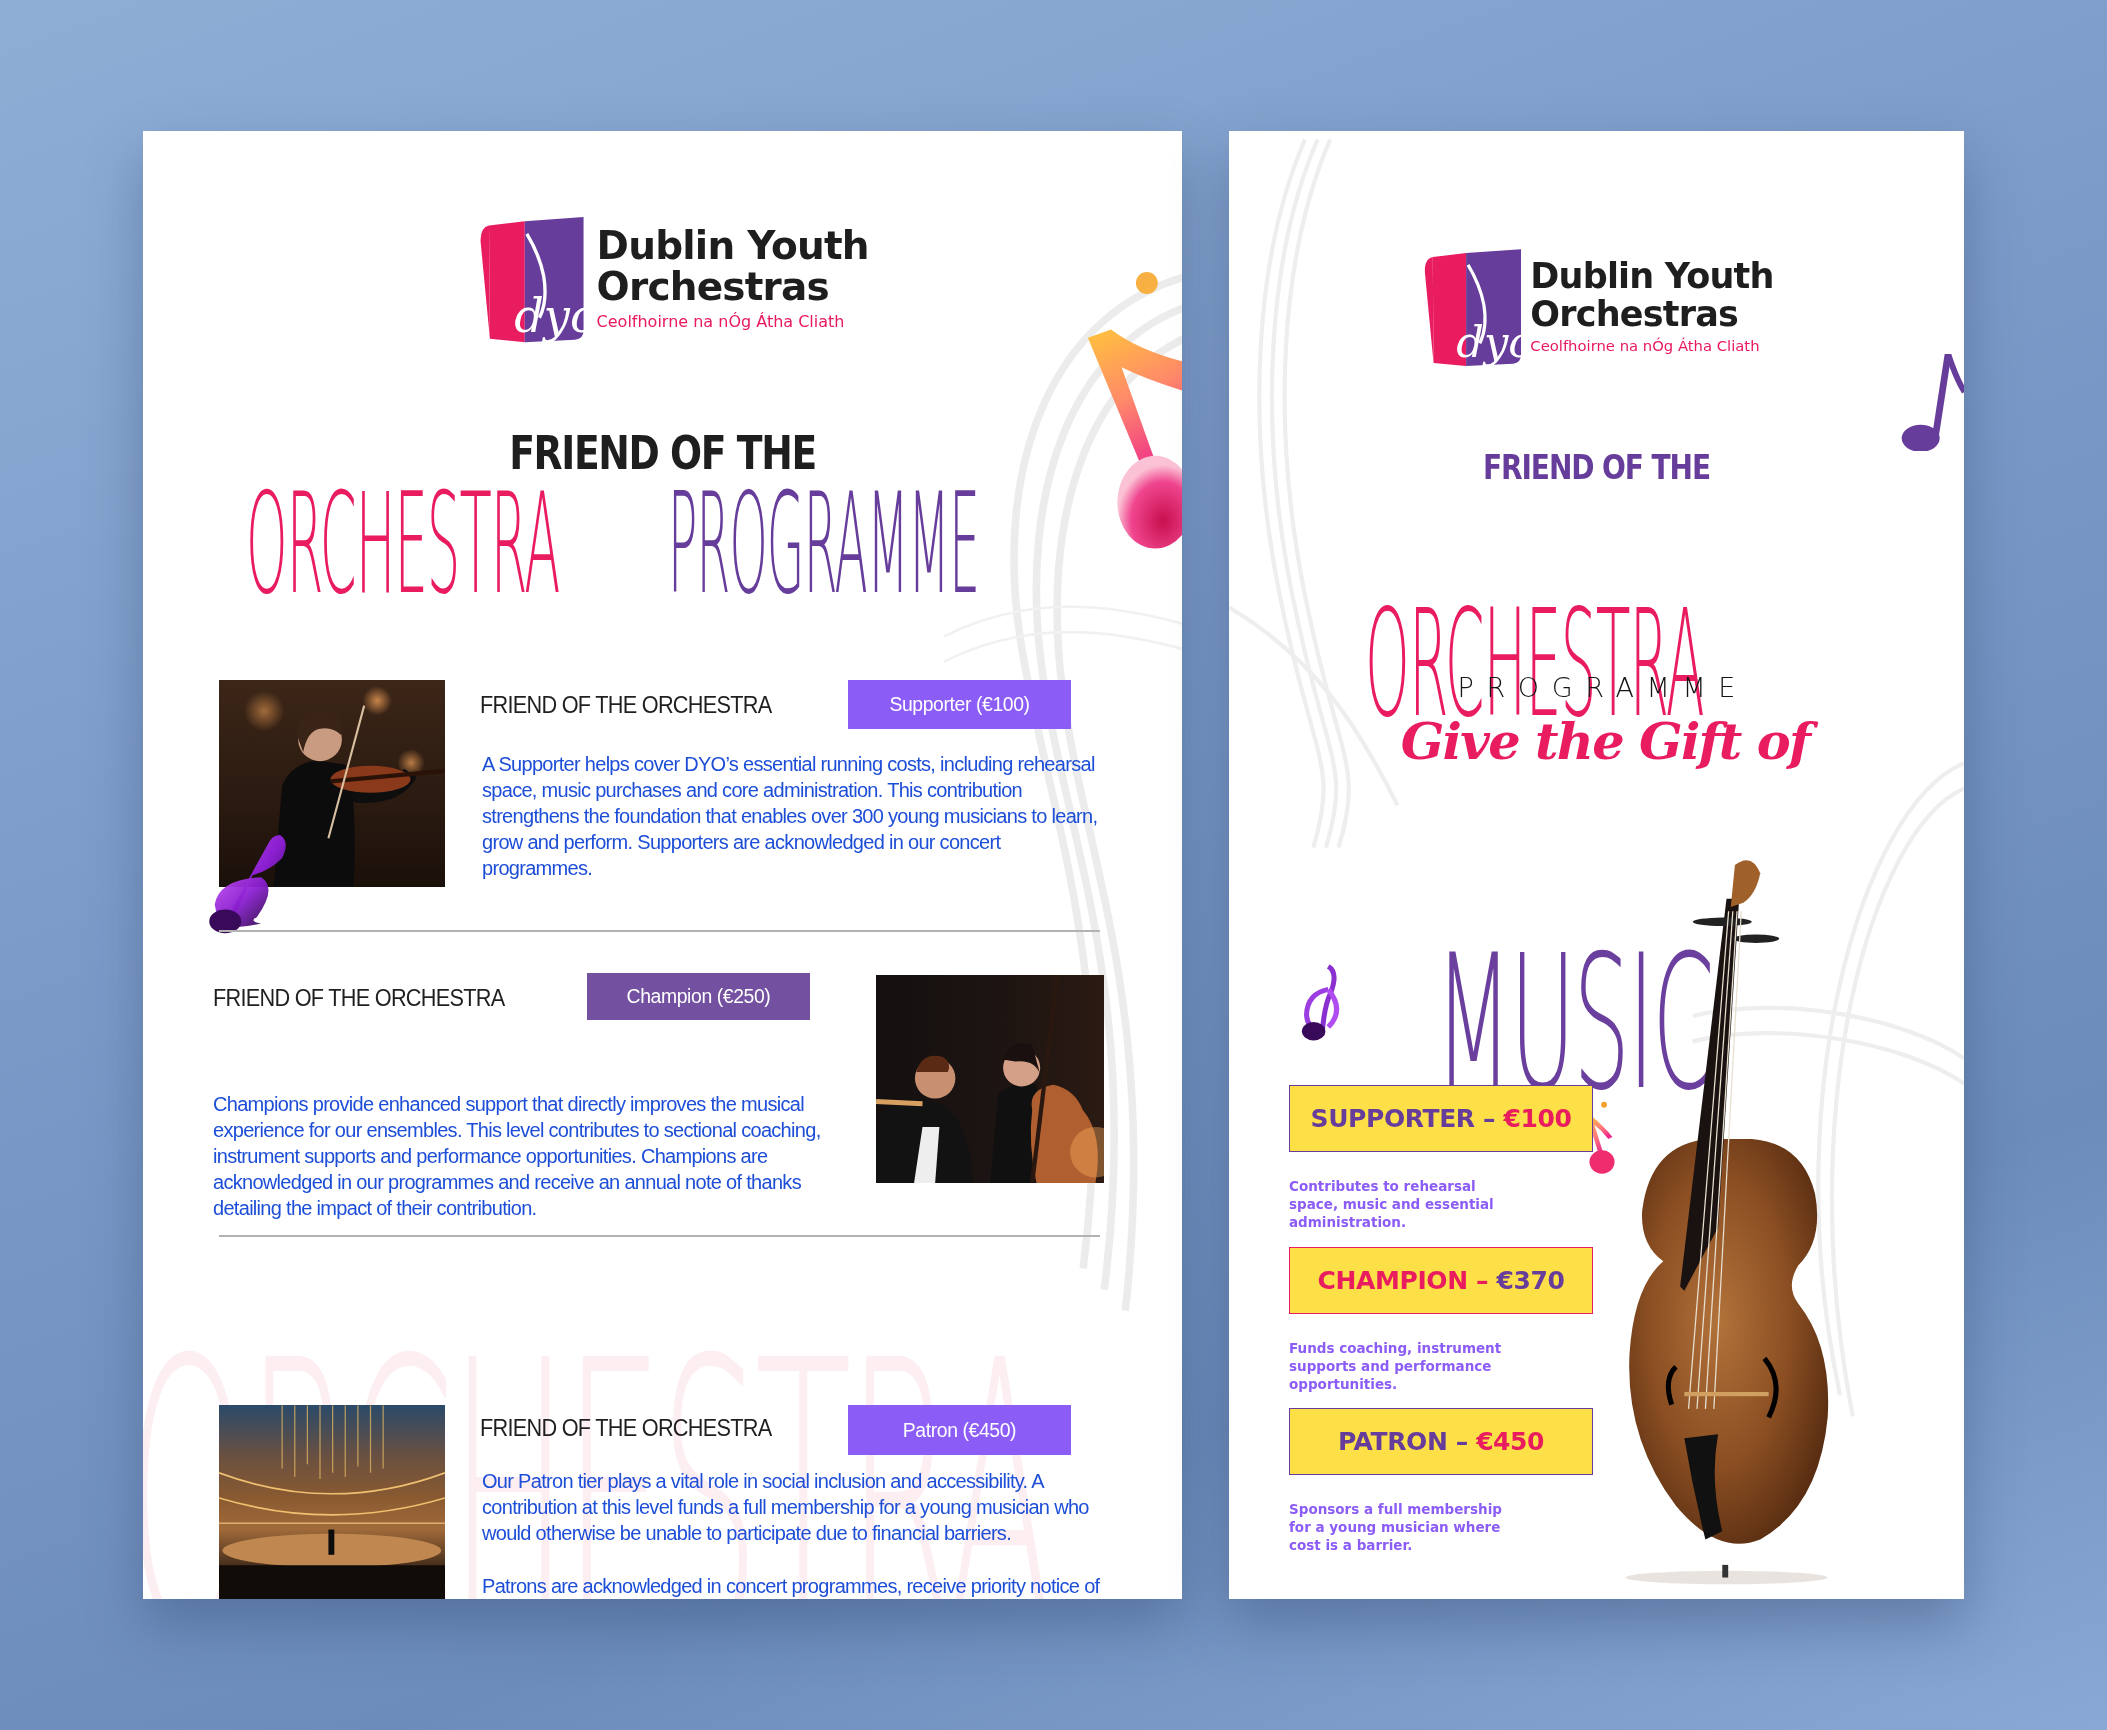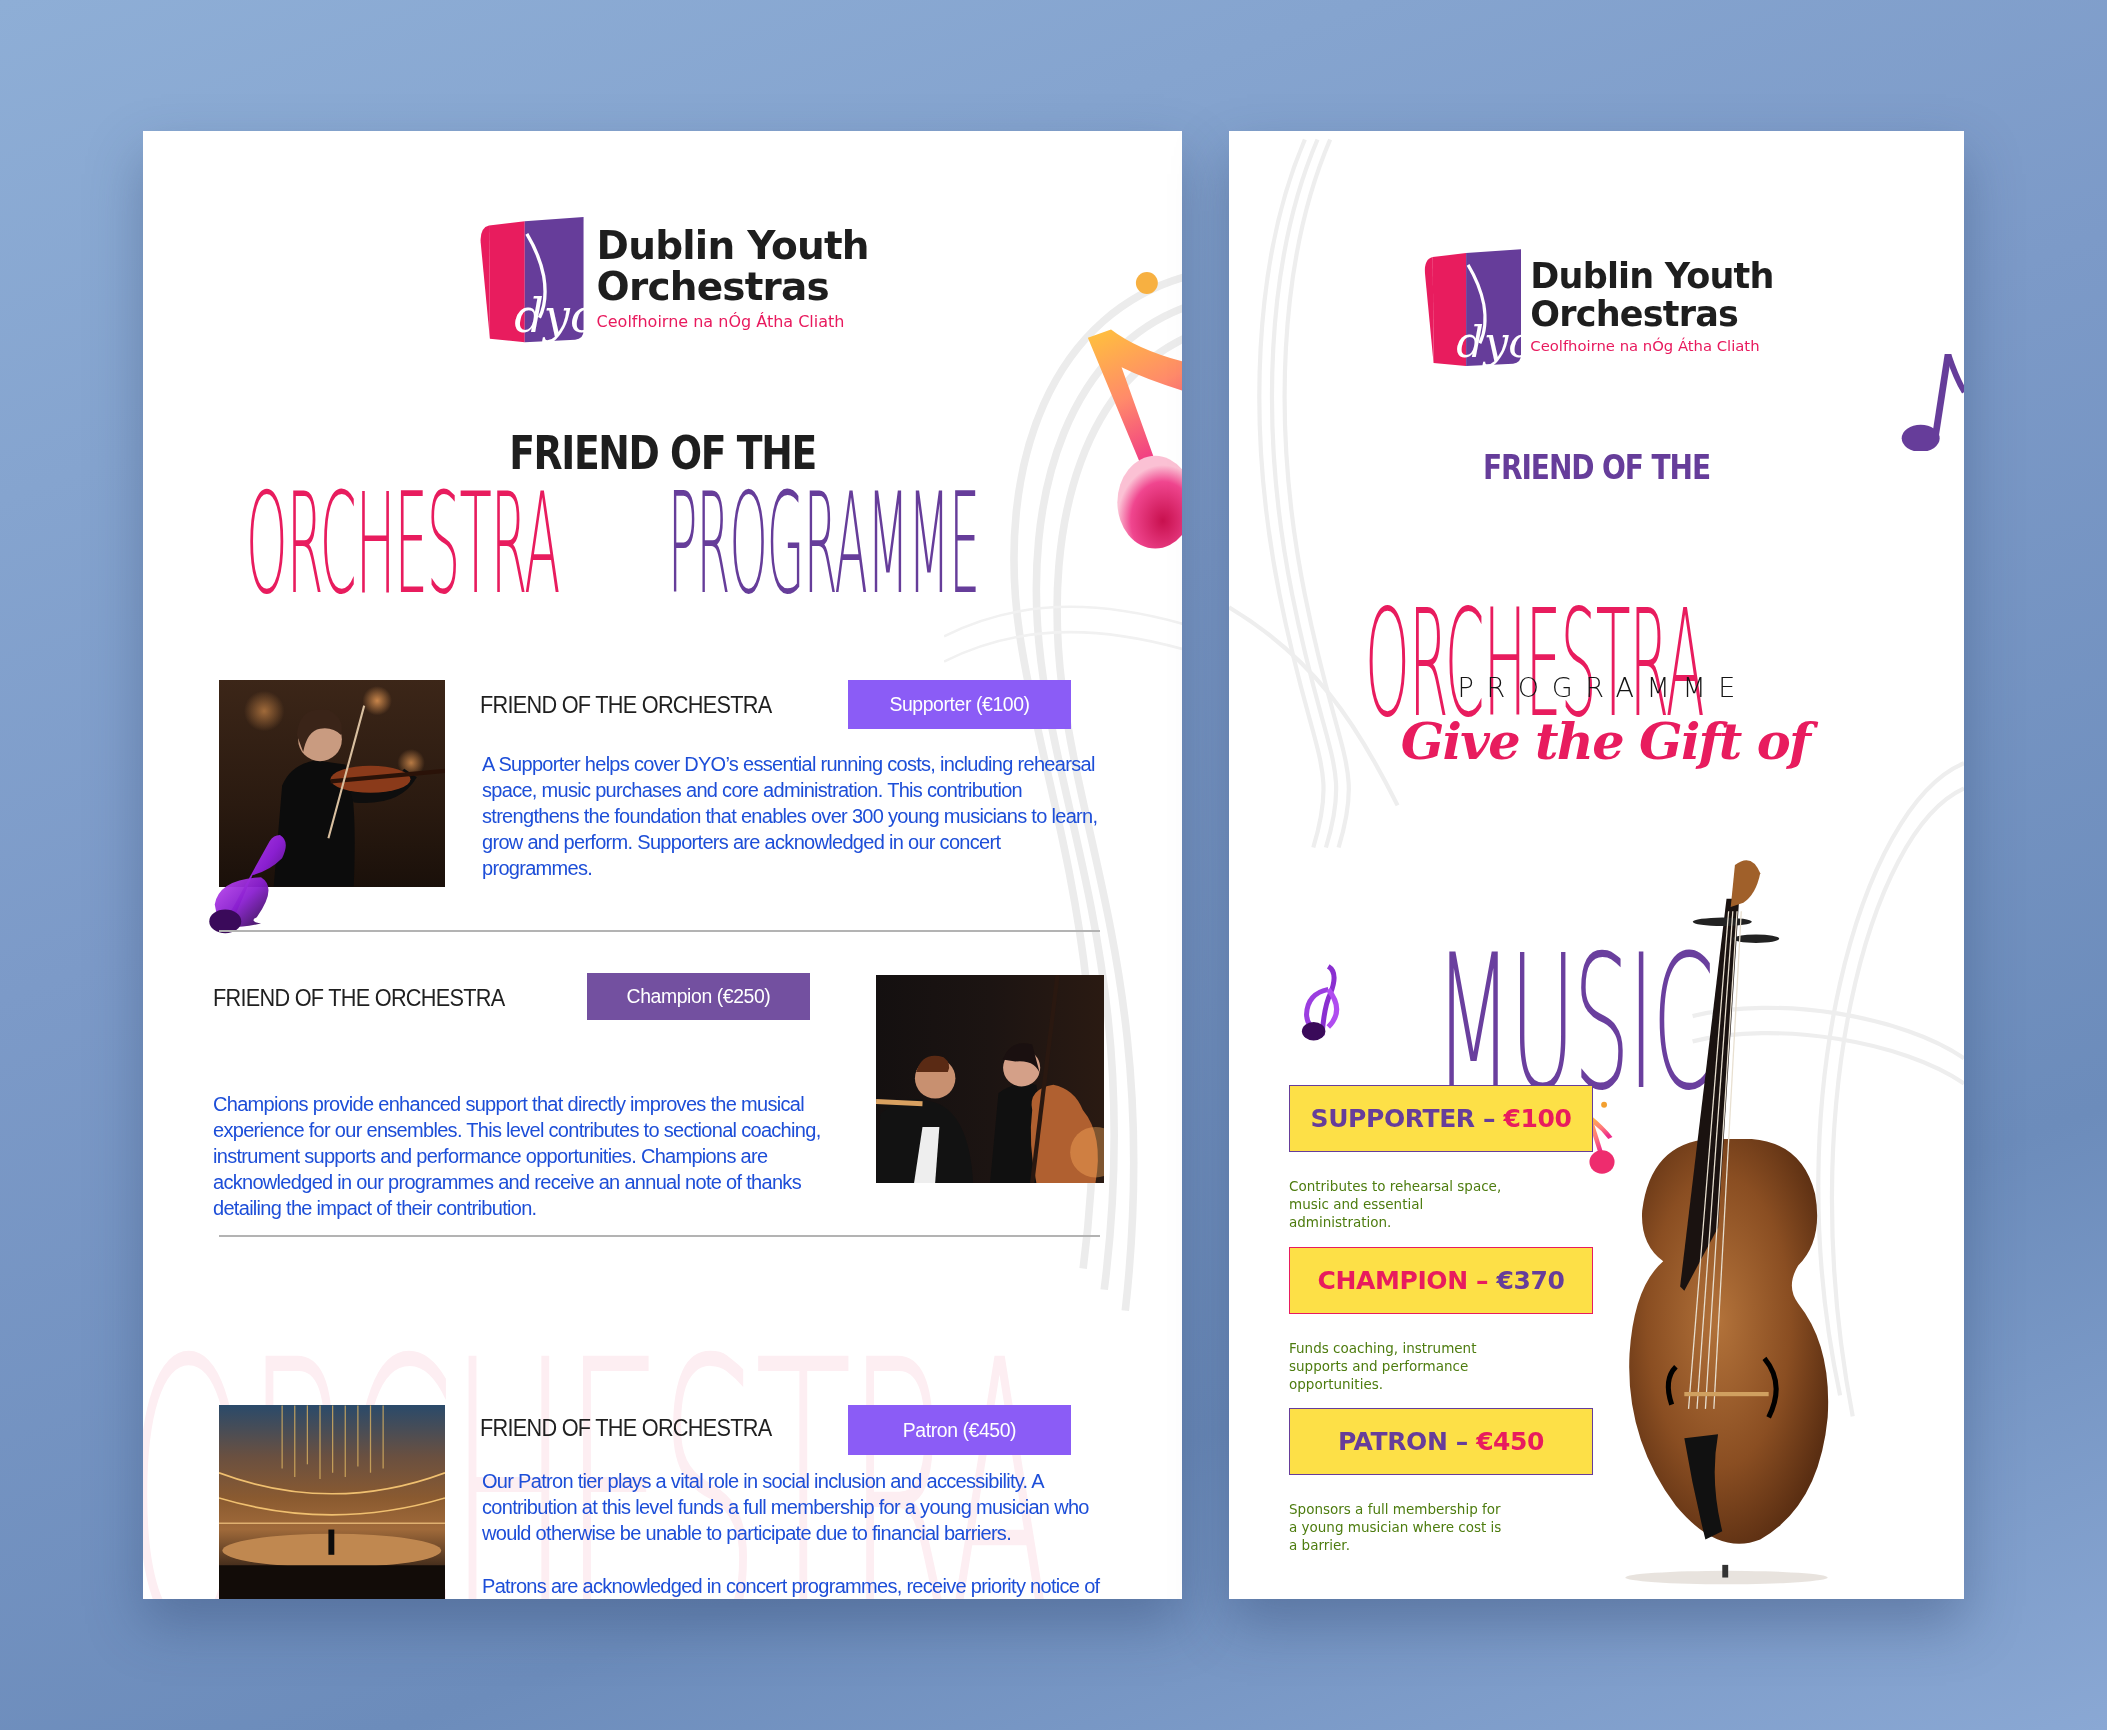--- a/index.html
+++ b/index.html
@@ -87,22 +87,22 @@
     font-family: "DejaVu Sans", sans-serif;
     font-weight: bold;
     font-size: 25px;
     letter-spacing: -0.4px;
   }
   .rtier-desc {
     position: absolute;
     font-family: "DejaVu Sans", sans-serif;
     font-size: 13.5px;
     line-height: 18px;
-    color: #4d7c0f;
-    font-weight: 400;
+    color: #8b5cf6;
+    font-weight: 700;
   }
   .script {
     font-family: "DejaVu Serif", serif;
     font-style: italic;
     color: #e81c5e;
     white-space: nowrap;
   }
 </style>
 </head>
 <body>

